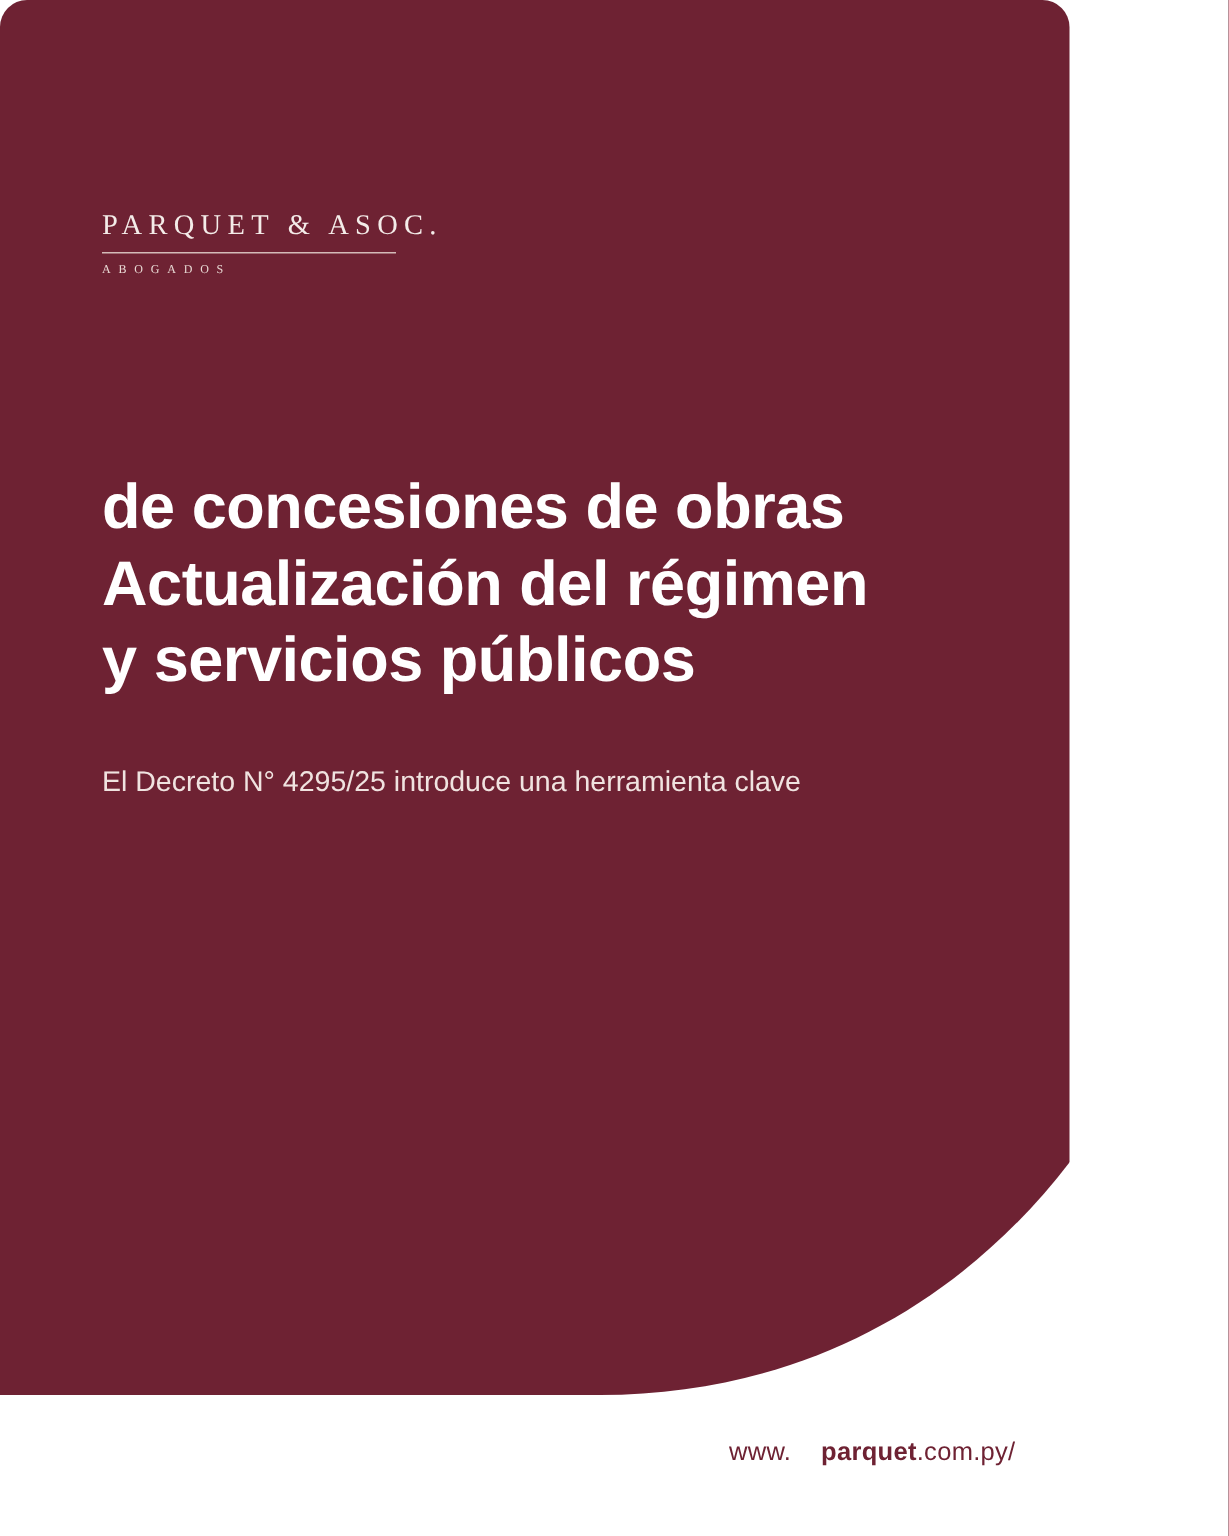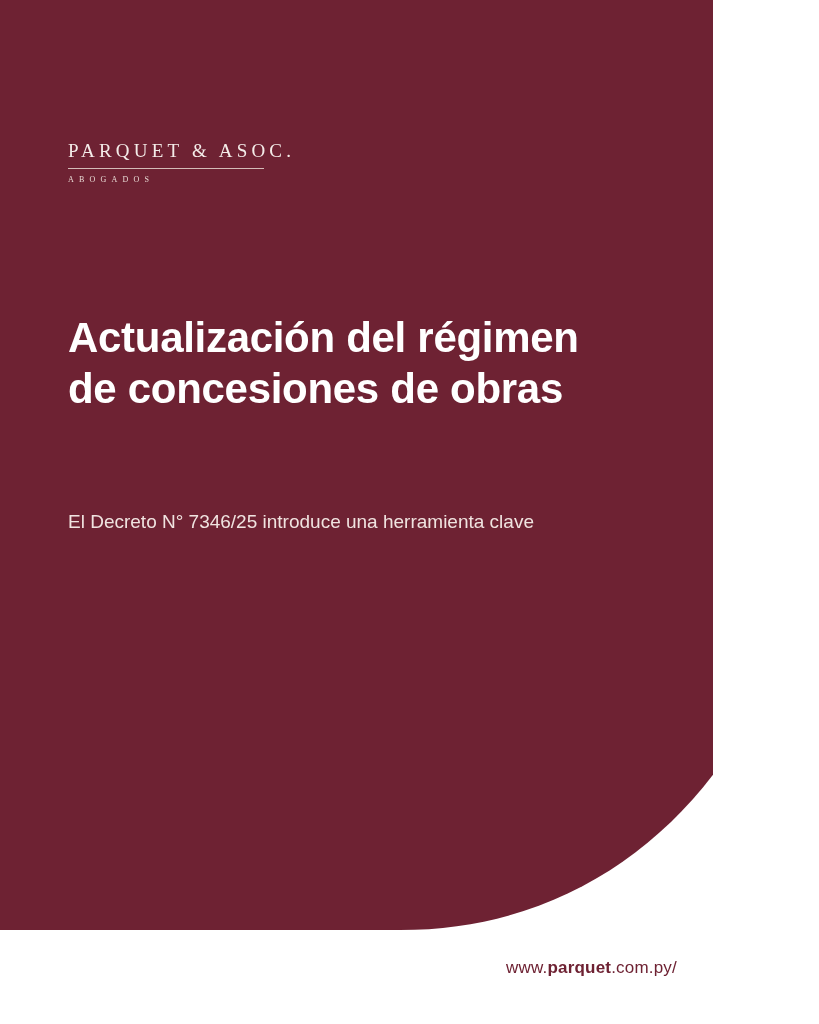--- a/index.html
+++ b/index.html
@@ -12,20 +12,21 @@
     background: #ffffff;
     font-family: "Liberation Sans", sans-serif;
     overflow: hidden;
   }
   .poster {
     position: relative;
     width: 713px;
     height: 1024px;
     background: #ffffff;
     overflow: hidden;
+    border-radius: 18px;
   }
   
   .maroon-panel {
     position: absolute;
     left: 0;
     top: 0;
     width: 819px;
     height: 1024px;
     background: #6e2233;
     -webkit-clip-path: path("M 0 0 L 819 0 L 819 440 C 819 700 660 930 400 930 L 0 930 Z");
@@ -103,41 +104,43 @@
     position: absolute;
     right: 36px;
     bottom: 46px;
     font-size: 17px;
     color: #6e2233;
     letter-spacing: 0.2px;
     white-space: nowrap;
   }
   .footer-url .bold {
     font-weight: bold;
+    margin-left: 20px;
   }
 </style>
 </head>
 <body>
 
 <div class="poster">
 
   <div class="maroon-panel"></div>
 
   <div class="logo">
     <div class="logo-main">PARQUET &amp; ASOC.</div>
     <div class="logo-rule"></div>
     <div class="logo-sub">ABOGADOS</div>
   </div>
 
   <div class="headline">
+    <span class="ln">de concesiones de obras</span>
     <span class="ln">Actualización del régimen</span>
-    <span class="ln">de concesiones de obras</span>
+    <span class="ln">y servicios públicos</span>
   </div>
 
   <div class="subhead">
-    <span class="ln">El Decreto N° 7346/25 introduce una herramienta clave</span>
+    <span class="ln">El Decreto N° 4295/25 introduce una herramienta clave</span>
   </div>
 
   <div class="footer-url">
     <span>www.</span><span class="bold">parquet</span><span>.com.py/</span>
   </div>
 
 </div>
 
 </body></html>

